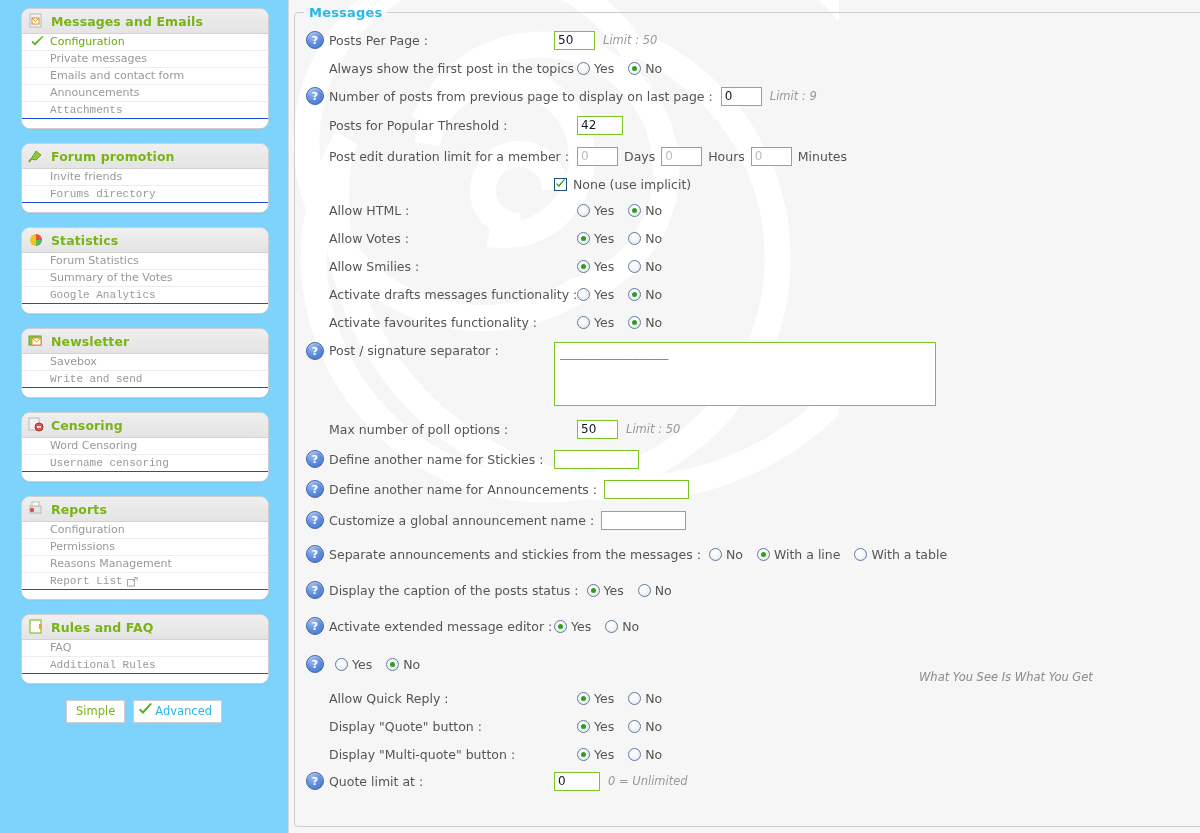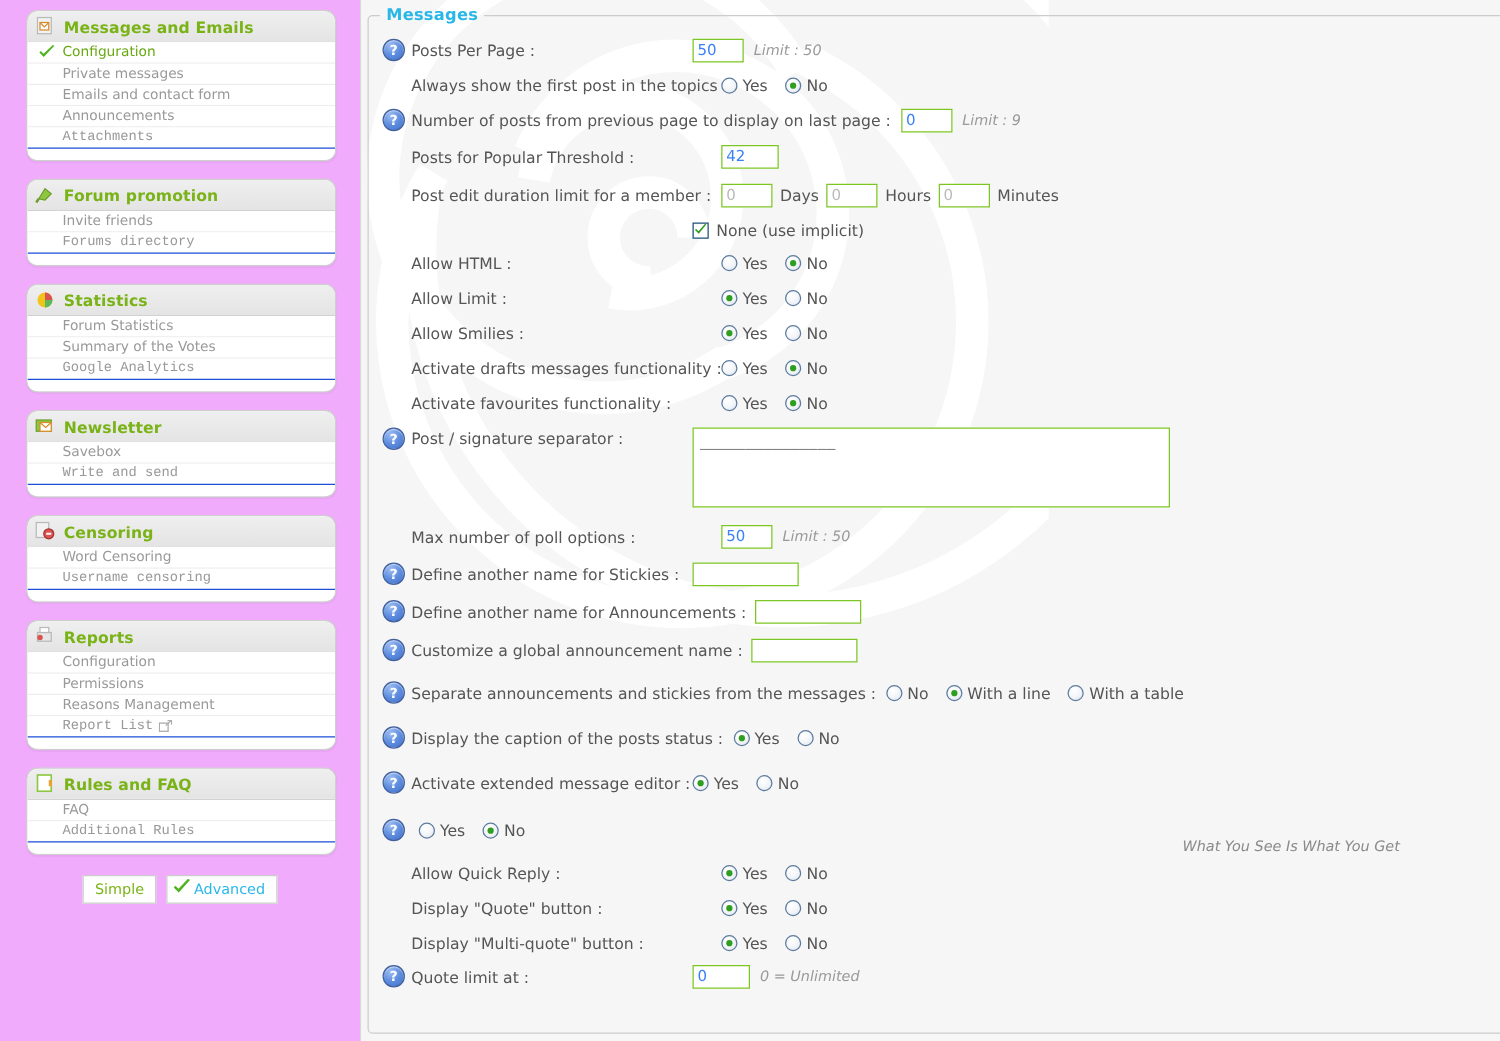--- a/index.html
+++ b/index.html
@@ -7,21 +7,21 @@
     width: 1200px; height: 833px;
     overflow: hidden;
     background: #ffffff;
     font-family: "DejaVu Sans", "Liberation Sans", sans-serif;
   }
   .page { position: relative; width: 1200px; height: 833px; display: flex; }
 
   
   .sidebar {
     width: 289px; flex: 0 0 289px;
-    background: #f0abfc;
+    background: #7dd3fc;
     border-right: 1px solid #d8d8d8;
     padding: 8px 0 0 0;
     box-sizing: border-box;
     position: relative;
     overflow: hidden;
   }
   .panel {
     width: 246px;
     margin: 0 0 14px 21px;
     background: #ffffff;
@@ -138,21 +138,21 @@
     box-sizing: border-box;
   }
   .help-spacer { width: 23px; flex: 0 0 23px; }
 
   input.txt {
     border: 1px solid #7cc623;
     background: #ffffff;
     height: 17px;
     font-size: 12px;
     font-family: "DejaVu Sans", "Liberation Sans", sans-serif;
-    color: #3b82f6;
+    color: #0f172a;
     padding: 0 3px;
     box-sizing: content-box;
     outline: none;
   }
   input.txt::placeholder { color: #bbbbbb; }
   input.w40 { width: 33px; }
   input.w44 { width: 38px; }
   input.w85 { width: 77px; }
 
   .limit {
@@ -476,21 +476,21 @@
                   <span>Yes</span>
                 </label>
                 <label class="radio-item">
                   <span class="rd on"></span>
                   <span>No</span>
                 </label>
               </div>
             </div>
             <div class="row">
               <div class="help-spacer"></div>
-              <span class="lbl" style="flex:0 0 248px;width:248px">Allow Limit :</span>
+              <span class="lbl" style="flex:0 0 248px;width:248px">Allow Votes :</span>
               <div class="radio-group">
                 <label class="radio-item">
                   <span class="rd on"></span>
                   <span>Yes</span>
                 </label>
                 <label class="radio-item">
                   <span class="rd"></span>
                   <span>No</span>
                 </label>
               </div>
@@ -624,21 +624,21 @@
           <div class="radio-group" style="margin-left:6px">
             <label class="radio-item">
               <span class="rd"></span>
               <span>Yes</span>
             </label>
             <label class="radio-item">
               <span class="rd on"></span>
               <span>No</span>
             </label>
           </div>
-          <span class="sub-note" style="left:651px;top:26px">What You See Is What You Get</span>
+          <span class="sub-note" style="left:624px;top:26px">What You See Is What You Get</span>
         </div>
 
         <div id="yesno-host-2">
             <div class="row">
               <div class="help-spacer"></div>
               <span class="lbl" style="flex:0 0 248px;width:248px">Allow Quick Reply :</span>
               <div class="radio-group">
                 <label class="radio-item">
                   <span class="rd on"></span>
                   <span>Yes</span>

